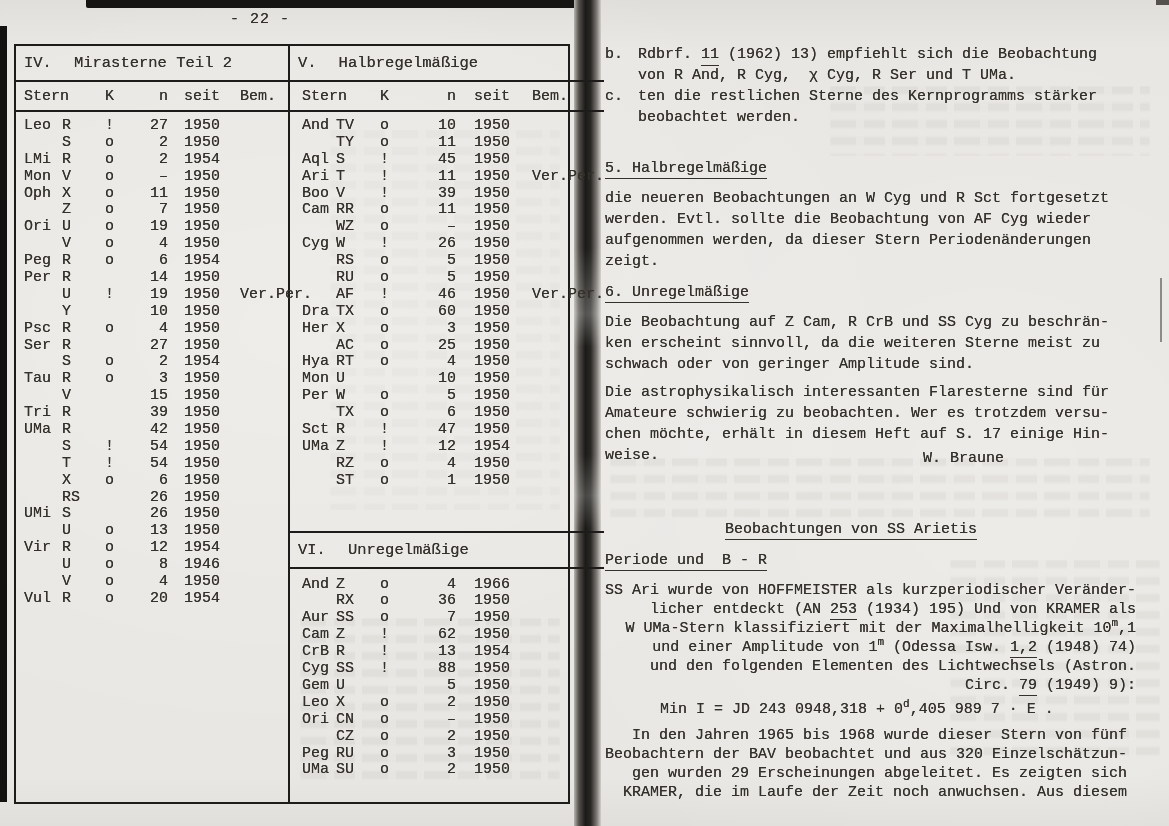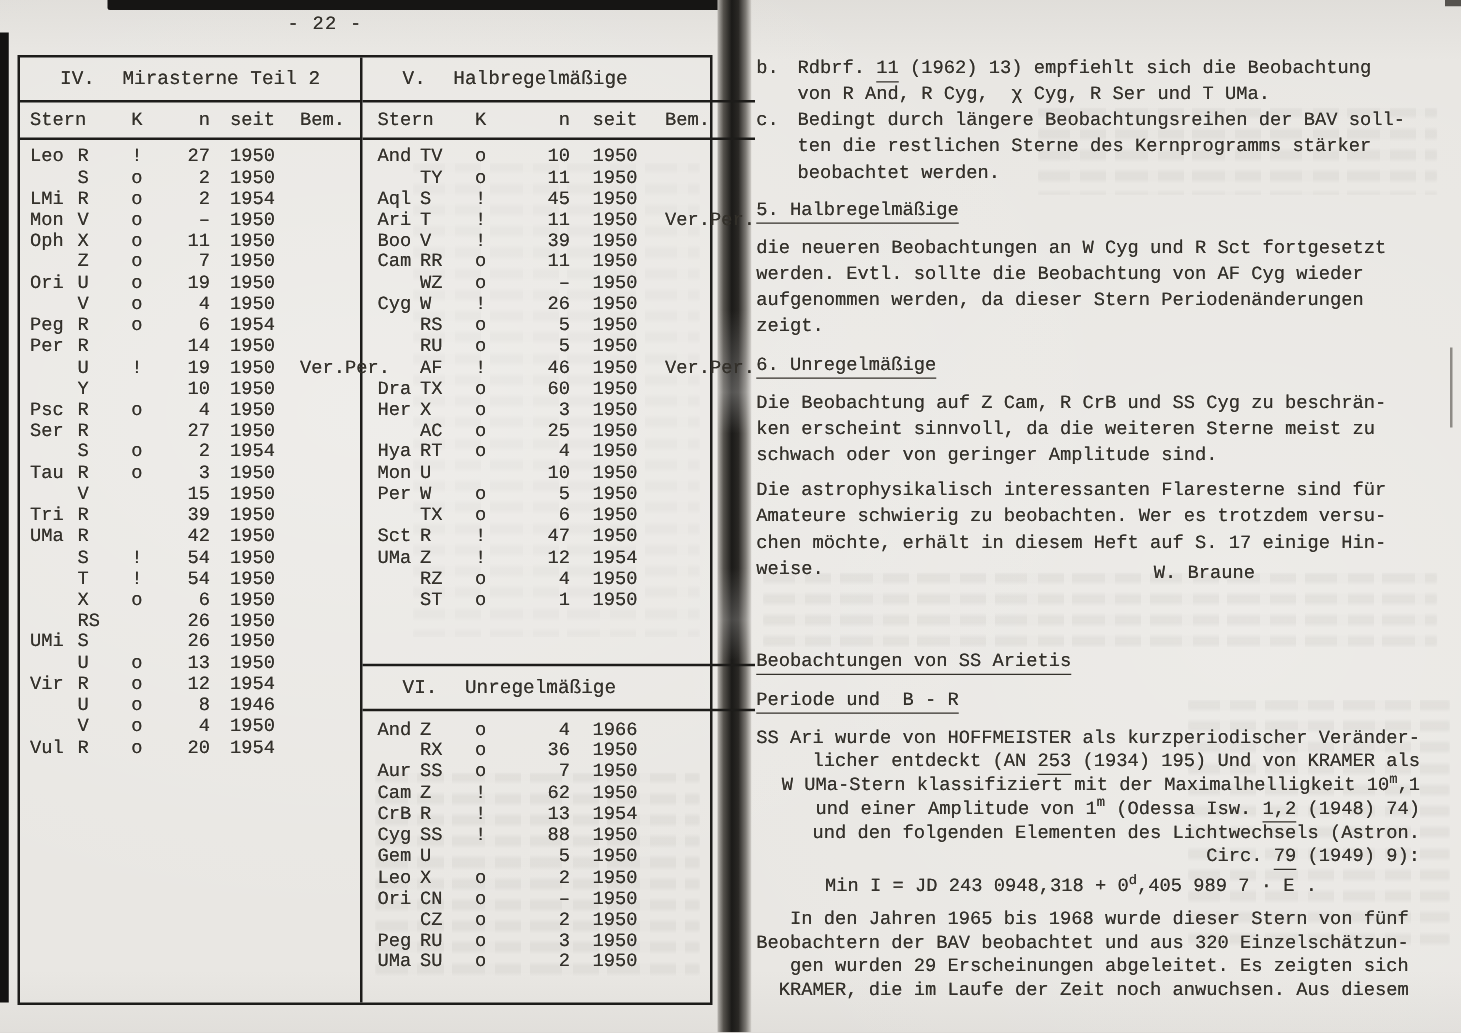--- a/index.html
+++ b/index.html
@@ -39,21 +39,21 @@
     filter:blur(1.1px);
     -webkit-mask-image:repeating-linear-gradient(90deg,#000 0 26px,rgba(0,0,0,.25) 26px 34px,#000 34px 55px,rgba(0,0,0,.1) 55px 62px);
             mask-image:repeating-linear-gradient(90deg,#000 0 26px,rgba(0,0,0,.25) 26px 34px,#000 34px 55px,rgba(0,0,0,.1) 55px 62px);}
 
   .page-number{position:absolute;left:170px;top:11px;width:120px;text-align:right;font-size:15px;letter-spacing:1px;white-space:pre;}
 
   
   .tablebox{position:absolute;left:14px;top:44px;width:556px;height:760px;border:2px solid var(--bd);display:flex;font-size:15px;}
   .col-l{width:274px;border-right:2px solid var(--bd);}
   .col-r{flex:1;position:relative;}
-  .t-title{height:36px;display:flex;align-items:center;padding-left:32px;border-bottom:2px solid var(--bd);font-size:15.5px;white-space:pre;}
+  .t-title{height:36px;display:flex;align-items:center;padding-left:8px;border-bottom:2px solid var(--bd);font-size:15.5px;white-space:pre;}
   .t-title .gap{display:inline-block;width:22px;}
   .t-head{height:30px;align-items:center;border-bottom:2px solid var(--bd);font-size:15px;}
   .t-rows{padding-top:6px;}
   .t-row,.t-head{display:grid;white-space:pre;}
   .col-l .t-row,.col-l .t-head{grid-template-columns:38px 43px 30px 33px 66px 1fr;padding-left:8px;}
   .col-r .t-row,.col-r .t-head{grid-template-columns:34px 44px 34px 42px 70px 1fr;padding-left:12px;}
   .t-row{height:16.9px;line-height:16.8px;}
   .c-n,.h-n{text-align:right;}
   .col-l .c-seit,.col-l .h-seit{padding-left:16px;}
   .col-r .c-seit,.col-r .h-seit{padding-left:18px;}
@@ -67,21 +67,21 @@
   .rpage{position:absolute;left:605px;top:0;width:564px;height:826px;font-size:15px;}
   .tline{white-space:pre;line-height:21px;height:21px;}
   .lh19 .tline{line-height:19px;height:19px;text-align:right;}
   .abs{position:absolute;}
   .list-item{position:relative;padding-left:33px;}
   .list-item .lbl{position:absolute;left:0;top:0;line-height:21px;}
   .uh{display:inline-block;border-bottom:1.6px solid currentColor;padding-bottom:1px;white-space:pre;}
   .u{display:inline-block;border-bottom:1.4px solid currentColor;}
   sup{font-size:11px;line-height:0;}
   sub{font-size:11px;line-height:0;}
-  .center{width:100%;text-align:left;padding-right:72px;}
+  .center{width:100%;text-align:center;padding-right:72px;}
   .formula{padding-left:55px;}
   .sig{white-space:pre;}
 </style>
 </head>
 <body>
 
 <div class="scan ink">
 
   <div class="strip-top"></div>
   <div class="strip-left"></div>
@@ -202,21 +202,20 @@
       <div class="list-item">
         <span class="lbl">b.</span>
         <div>
             <div class="tline">Rdbrf. <span class="u">11</span> (1962) 13) empfiehlt sich die Beobachtung</div>
             <div class="tline">von R And, R Cyg,  χ Cyg, R Ser und T UMa.</div>
           </div>
       </div>
       <div class="list-item">
         <span class="lbl">c.</span>
         <div>
-            <div class="tline">Bedingt durch längere Beobachtungsreihen der BAV soll-</div>
             <div class="tline">ten die restlichen Sterne des Kernprogramms stärker</div>
             <div class="tline">beobachtet werden.</div>
           </div>
       </div>
     </div>
 
     <div class="abs" style="left:0;top:160px;"><span class="uh">5. Halbregelmäßige</span></div>
     <div class="abs" style="left:0;top:188px;">
         <div class="tline">die neueren Beobachtungen an W Cyg und R Sct fortgesetzt</div>
         <div class="tline">werden. Evtl. sollte die Beobachtung von AF Cyg wieder</div>

